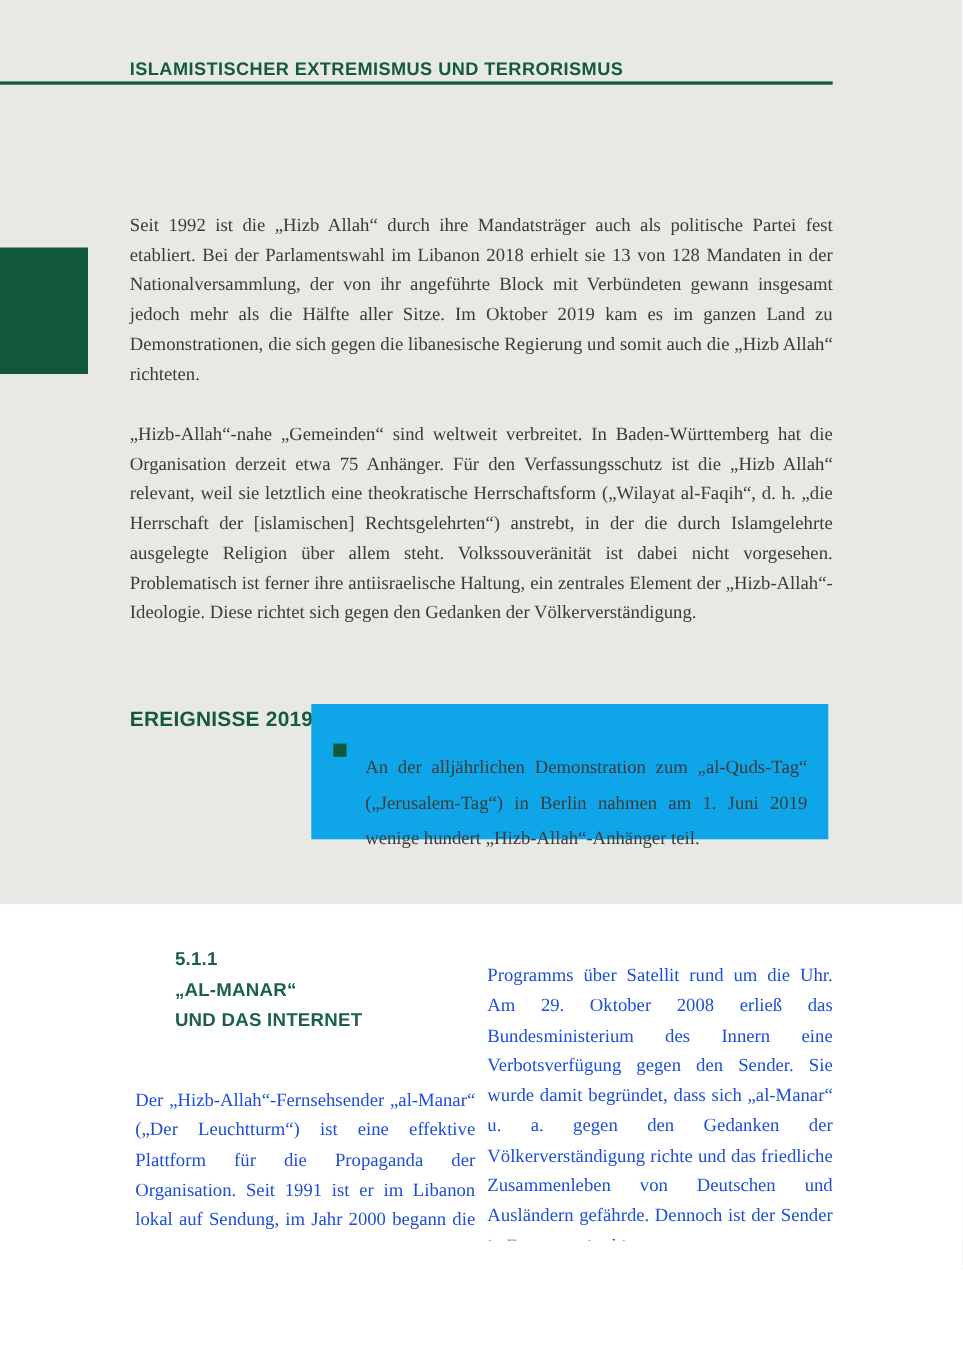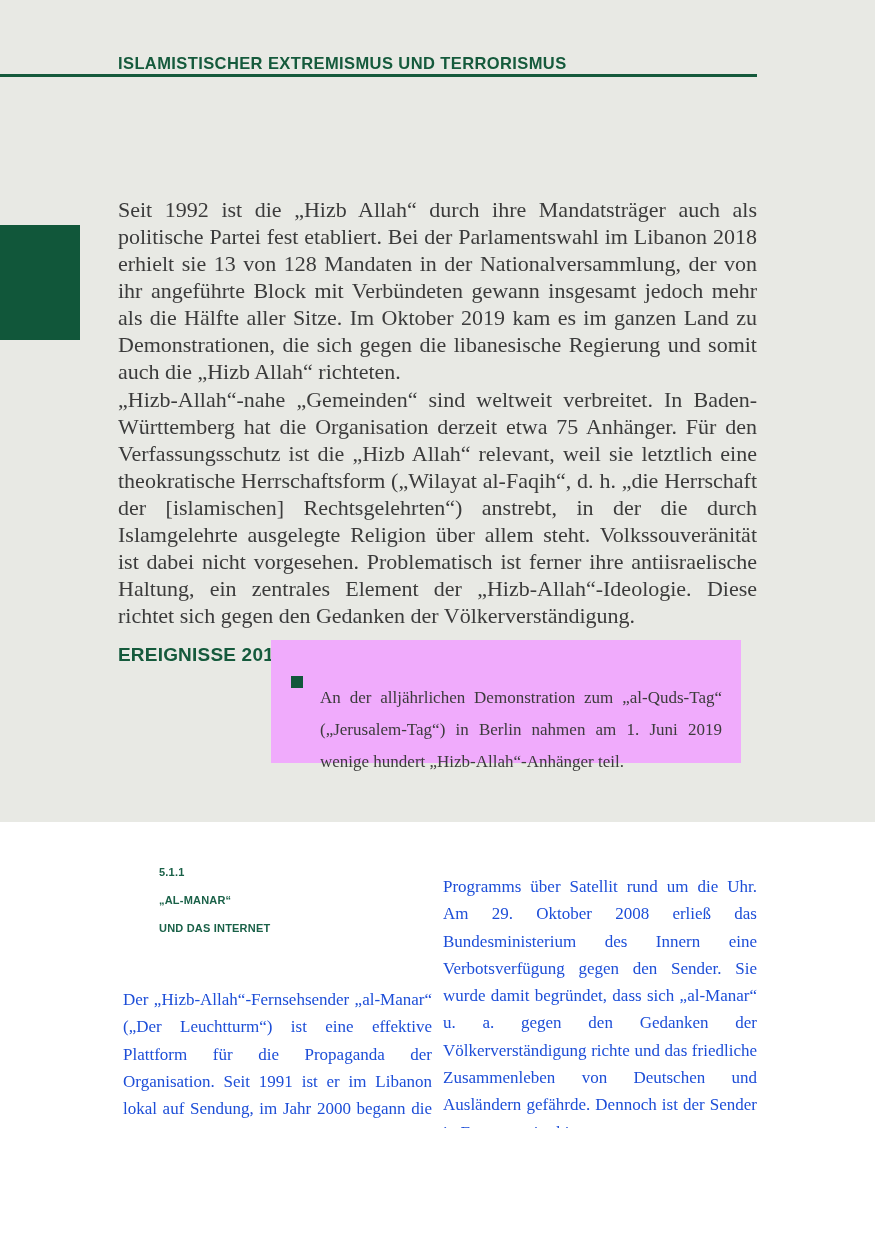--- a/index.html
+++ b/index.html
@@ -36,43 +36,43 @@
   .side-tab {
     position: absolute;
     left: 0; top: 225px;
     width: 80px; height: 115px;
     background: #11573a;
   }
   .body-para {
     position: absolute;
     left: 118px;
     width: 639px;
-    font-size: 22px;
+    font-size: 17px;
     line-height: 27px;
     text-align: justify;
     color: #3b3b3b;
     hyphens: auto;
   }
   .para-1 { top: 174px; }
   .para-2 { top: 364px; }
   .events-label {
     position: absolute;
     left: 118px; top: 644px;
     font-family: "Liberation Sans", sans-serif;
     font-weight: bold;
     font-size: 19px;
     letter-spacing: 0.2px;
     color: #155a3c;
     white-space: nowrap;
   }
   .events-box {
     position: absolute;
-    left: 271px; top: 640px;
+    left: 283px; top: 640px;
     width: 470px; height: 123px;
-    background: #f0abfc;
+    background: #0ea5e9;
   }
   .event-bullet {
     position: absolute;
     left: 20px; top: 36px;
     width: 12px; height: 12px;
     background: #11573a;
   }
   .event-text {
     position: absolute;
     left: 49px; top: 25px;
@@ -81,21 +81,21 @@
     line-height: 32px;
     text-align: justify;
     color: #3b3b3b;
     hyphens: auto;
   }
   .section-heading {
     position: absolute;
     left: 159px; top: 858px;
     font-family: "Liberation Sans", sans-serif;
     font-weight: bold;
-    font-size: 11px;
+    font-size: 17px;
     line-height: 28px;
     letter-spacing: 0.2px;
     color: #1a6148;
   }
   .column {
     position: absolute;
     font-size: 17px;
     line-height: 27.3px;
     text-align: justify;
     color: #1d4ed8;

